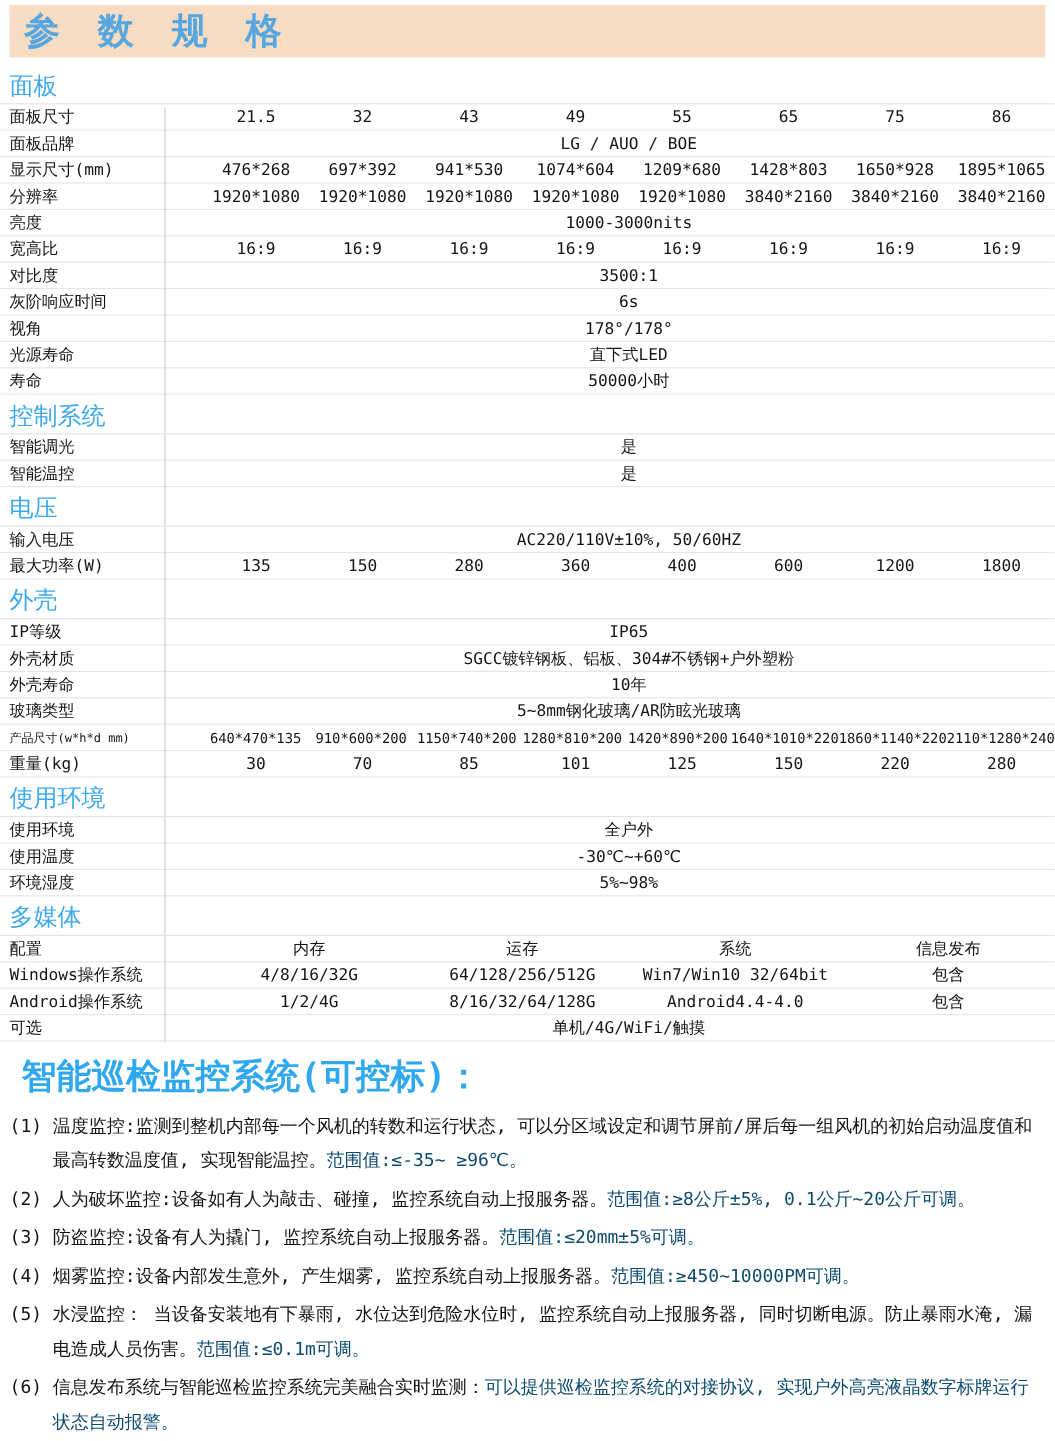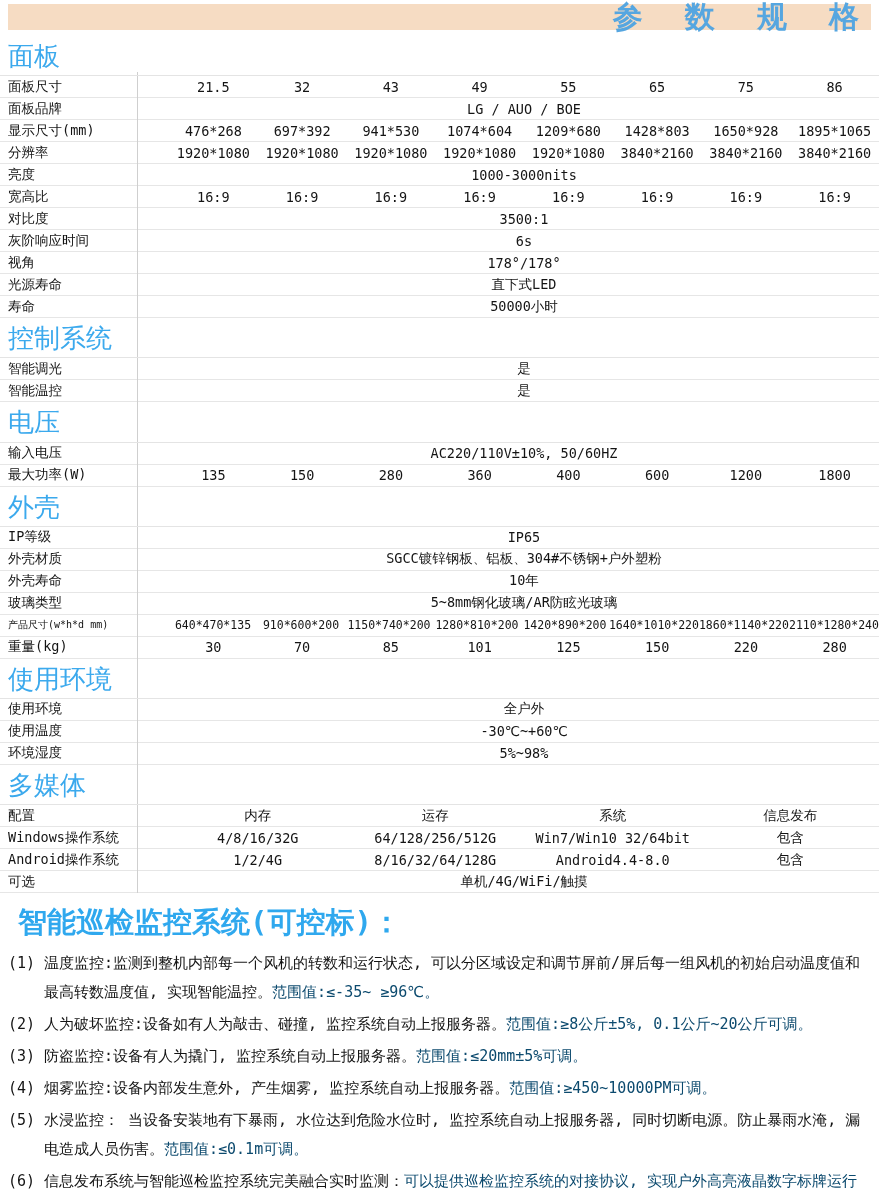--- a/index.html
+++ b/index.html
@@ -1,21 +1,21 @@
 <!DOCTYPE html>
 <html><head>
 <meta charset="utf-8">
 <style>
   html,body{margin:0;padding:0;background:#ffffff;}
   .page{width:879px;min-height:1201px;font-family:"DejaVu Sans Mono","DejaVu Sans",monospace;color:#141414;box-sizing:border-box;}
-  .banner{margin:4px 8px 0 8px;height:26px;background:#F6DCC3;display:flex;align-items:center;justify-content:flex-end;}
+  .banner{margin:4px 8px 0 8px;height:44px;background:#F6DCC3;display:flex;align-items:center;justify-content:flex-start;font-family:Liberation Serif, serif;}
   .banner-title{font-size:30px;font-weight:bold;color:#56A6E0;letter-spacing:12px;text-indent:12px;white-space:nowrap;}
   .spec-table{position:relative;margin-top:6px;}
   .spec-table::before{content:"";position:absolute;left:137px;top:36px;bottom:0;width:1px;background:#CFCFCF;}
-  .sec-heading{color:#3BA9ED;font-size:26px;line-height:1.2;padding:5px 0 3px 8px;border-bottom:1px solid #E4E4E4;position:relative;z-index:1;}
+  .sec-heading{color:#3BA9ED;font-size:20px;line-height:1.2;padding:5px 0 3px 8px;border-bottom:1px solid #E4E4E4;position:relative;z-index:1;}
   .row{display:flex;align-items:center;min-height:21px;border-bottom:1px solid #E6E6E6;font-size:13.5px;gap:32px;}
   .row-label{width:129px;padding-left:8px;flex:none;white-space:nowrap;overflow:hidden;}
   .row-vals{flex:1;display:flex;align-items:center;}
   .cell{flex:1;text-align:center;white-space:nowrap;}
   .span-cell{flex:1;text-align:center;white-space:nowrap;}
   .row.small .cell{font-size:11.5px;}
   .row.small .row-label{font-size:10px;}
   .monitor{padding-bottom:8px;}
   .monitor-heading{color:#2FA8EE;font-size:29px;font-weight:bold;padding:12px 0 6px 18px;line-height:1.2;}
   .item{position:relative;padding:0 14px 0 44px;font-size:15px;line-height:29px;margin-top:3px;}
@@ -257,21 +257,21 @@
             <div class="cell">64/128/256/512G</div>
             <div class="cell">Win7/Win10  32/64bit</div>
             <div class="cell">包含</div>
           </div>
         </div>
         <div class="row">
           <div class="row-label">Android操作系统</div>
           <div class="row-vals">
             <div class="cell">1/2/4G</div>
             <div class="cell">8/16/32/64/128G</div>
-            <div class="cell">Android4.4-8.0</div>
+            <div class="cell">Android4.4-4.0</div>
             <div class="cell">包含</div>
           </div>
         </div>
         <div class="row">
           <div class="row-label">可选</div>
           <div class="row-vals">
             <div class="span-cell">单机/4G/WiFi/触摸</div>
           </div>
         </div>
       </section>

